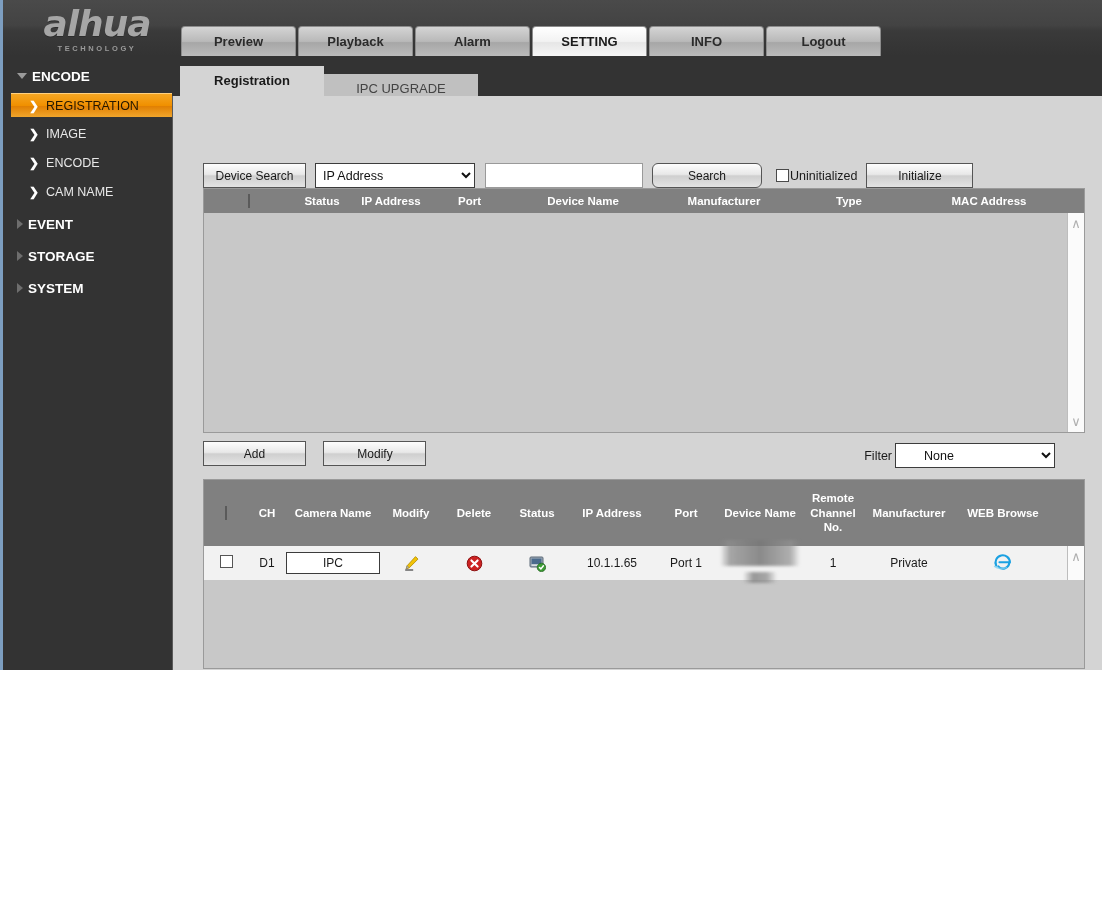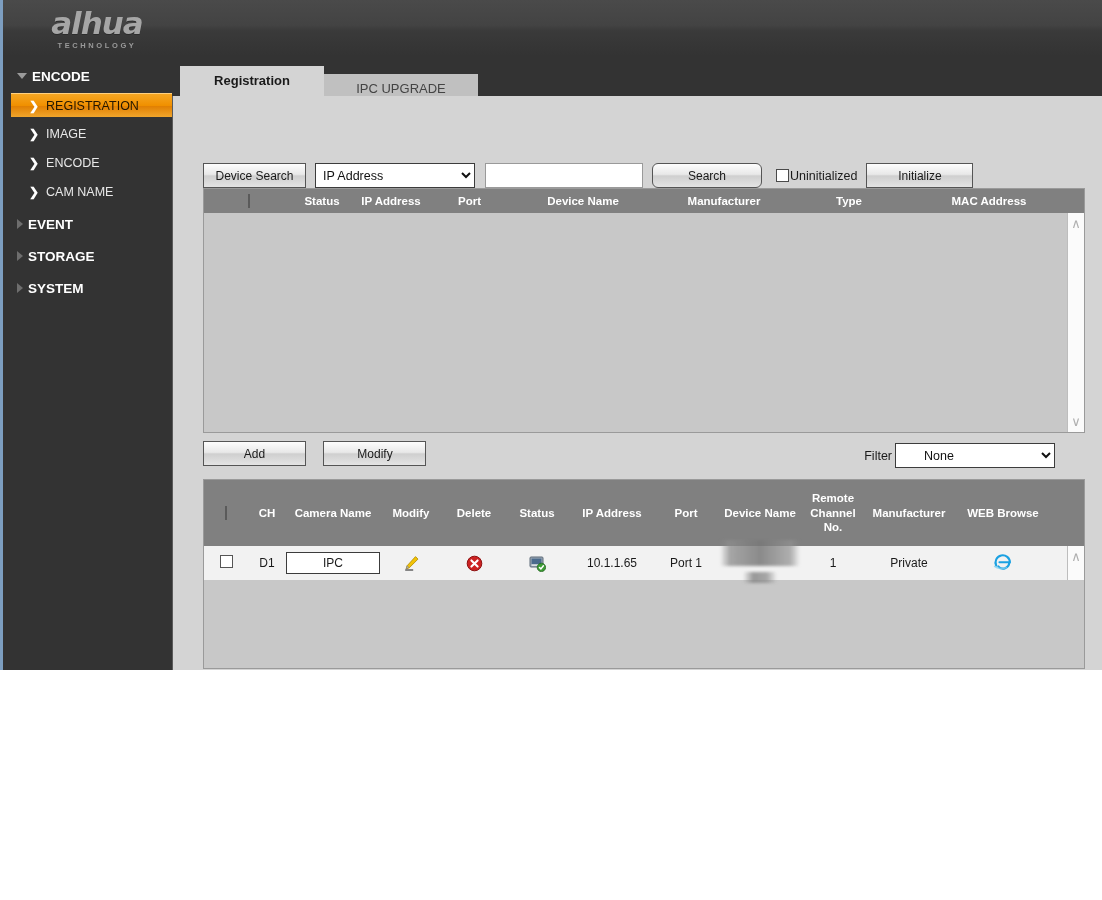--- a/index.html
+++ b/index.html
@@ -25,21 +25,21 @@
   }
   .logo {
     position: absolute;
     left: 14px; top: 6px;
     width: 160px; height: 46px;
     display: flex; flex-direction: column;
     align-items: center; justify-content: center;
   }
   .logo-word {
     font-family: "DejaVu Sans", sans-serif;
-    font-size: 31px;
+    font-size: 36px;
     font-weight: bold;
     font-style: italic;
     letter-spacing: -1px;
     color: #a6a6a6;
     line-height: 1;
     text-shadow: 0 1px 0 #2c2c2c;
   }
   .logo-sub {
     font-size: 7.5px;
     letter-spacing: 2.6px;
@@ -347,20 +347,28 @@
 </style>
 </head>
 <body>
 
 <div id="app">
 
   <div class="banner">
     <div class="logo">
       <div class="logo-word">alhua</div>
       <div class="logo-sub">TECHNOLOGY</div>
+    </div>
+    <div class="navtabs">
+      <div class="navtab">Preview</div>
+      <div class="navtab">Playback</div>
+      <div class="navtab">Alarm</div>
+      <div class="navtab active">SETTING</div>
+      <div class="navtab">INFO</div>
+      <div class="navtab">Logout</div>
     </div>
   </div>
 
   <div class="sidebar">
     <div class="menu-group">
       <span class="tri-down"></span>
       <span>ENCODE</span>
     </div>
     <div class="menu-item selected">
       <span class="chev">❯</span>

